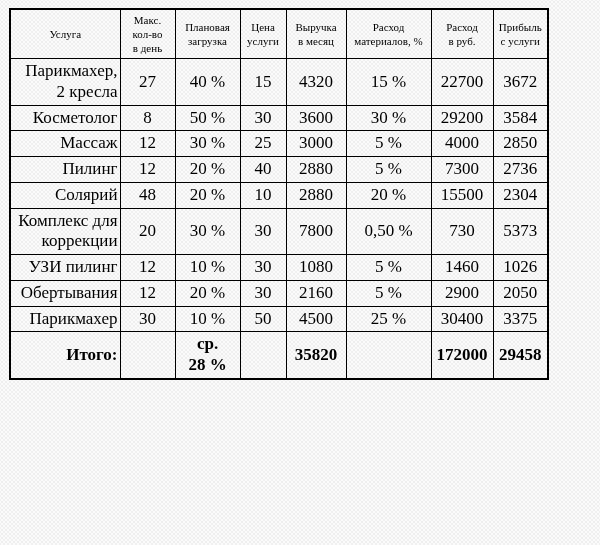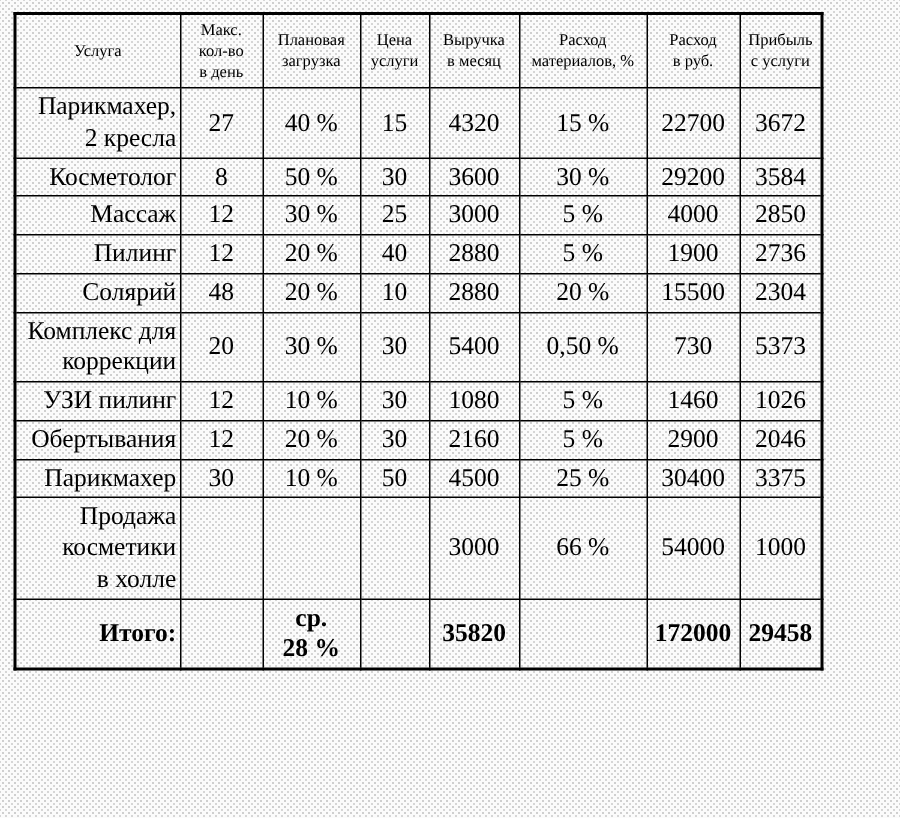--- a/index.html
+++ b/index.html
@@ -138,40 +138,40 @@
     <td>4000</td>
     <td>2850</td>
   </tr>
         <tr>
     <td class="svc">Пилинг</td>
     <td>12</td>
     <td>20 %</td>
     <td>40</td>
     <td>2880</td>
     <td>5 %</td>
-    <td>1900</td>
+    <td>7300</td>
     <td>2736</td>
   </tr>
         <tr>
     <td class="svc">Солярий</td>
     <td>48</td>
     <td>20 %</td>
     <td>10</td>
     <td>2880</td>
     <td>20 %</td>
     <td>15500</td>
     <td>2304</td>
   </tr>
         <tr>
     <td class="svc">Комплекс для
 коррекции</td>
     <td>20</td>
     <td>30 %</td>
     <td>30</td>
-    <td>5400</td>
+    <td>7800</td>
     <td>0,50 %</td>
     <td>730</td>
     <td>5373</td>
   </tr>
         <tr>
     <td class="svc">УЗИ пилинг</td>
     <td>12</td>
     <td>10 %</td>
     <td>30</td>
     <td>1080</td>
@@ -180,43 +180,31 @@
     <td>1026</td>
   </tr>
         <tr>
     <td class="svc">Обертывания</td>
     <td>12</td>
     <td>20 %</td>
     <td>30</td>
     <td>2160</td>
     <td>5 %</td>
     <td>2900</td>
-    <td>2046</td>
+    <td>2050</td>
   </tr>
         <tr>
     <td class="svc">Парикмахер</td>
     <td>30</td>
     <td>10 %</td>
     <td>50</td>
     <td>4500</td>
     <td>25 %</td>
     <td>30400</td>
     <td>3375</td>
-  </tr>
-        <tr>
-    <td class="svc">Продажа
-косметики
-в холле</td>
-    <td></td>
-    <td></td>
-    <td></td>
-    <td>3000</td>
-    <td>66 %</td>
-    <td>54000</td>
-    <td>1000</td>
   </tr>
       </tbody>
     <tfoot>
       <tr>
         <td class="svc">Итого:</td>
         <td></td>
         <td>ср.
 28 %</td>
         <td></td>
         <td>35820</td>

